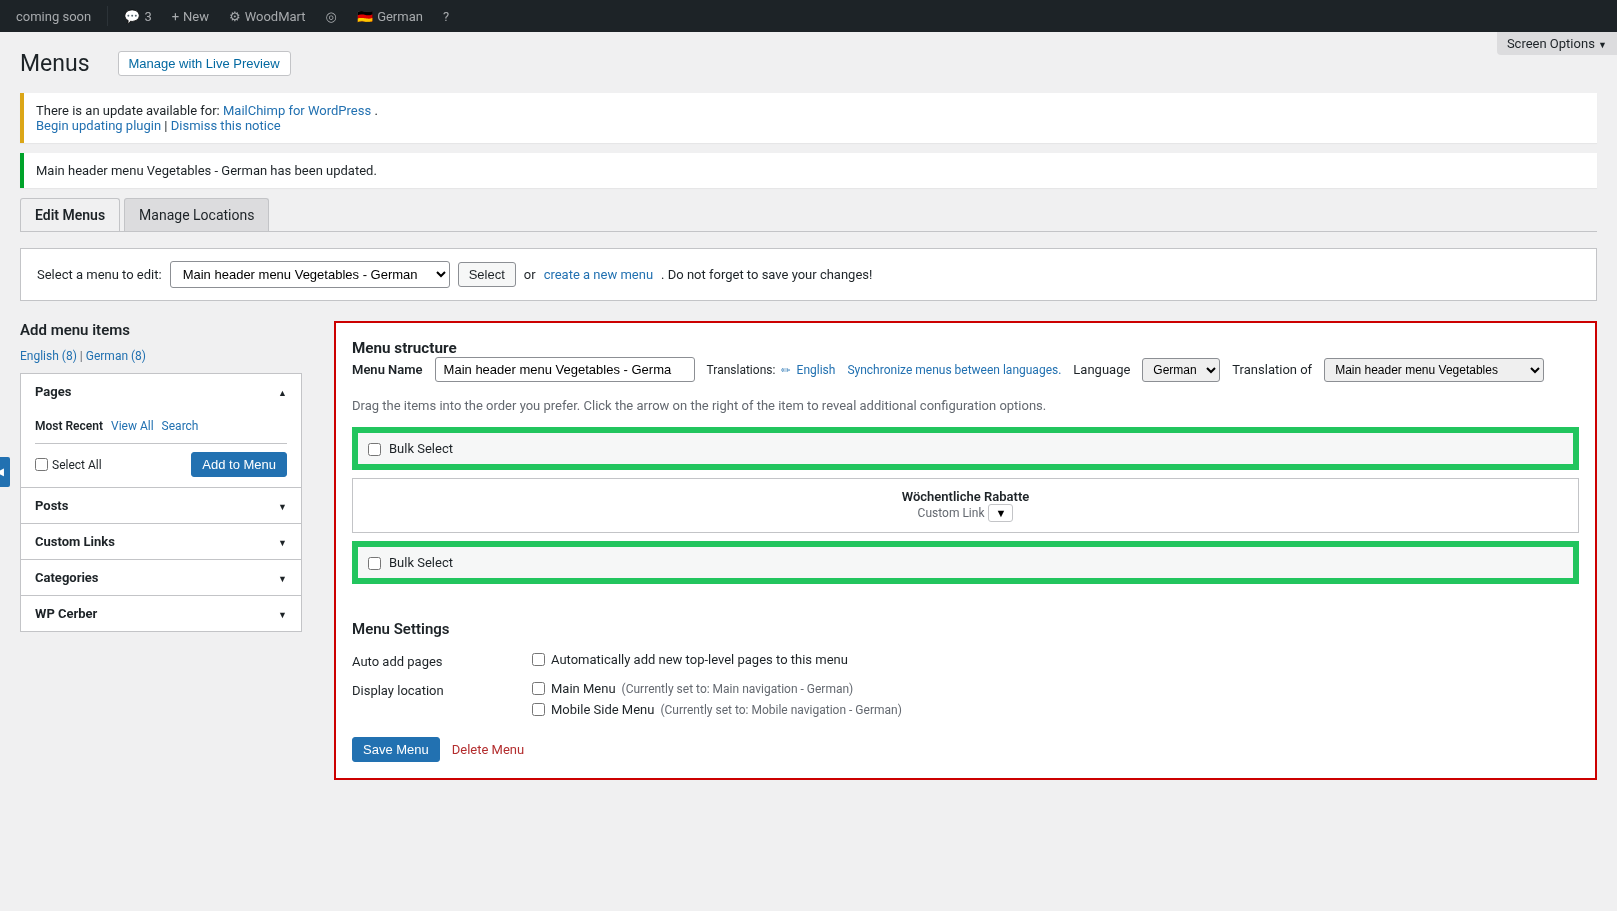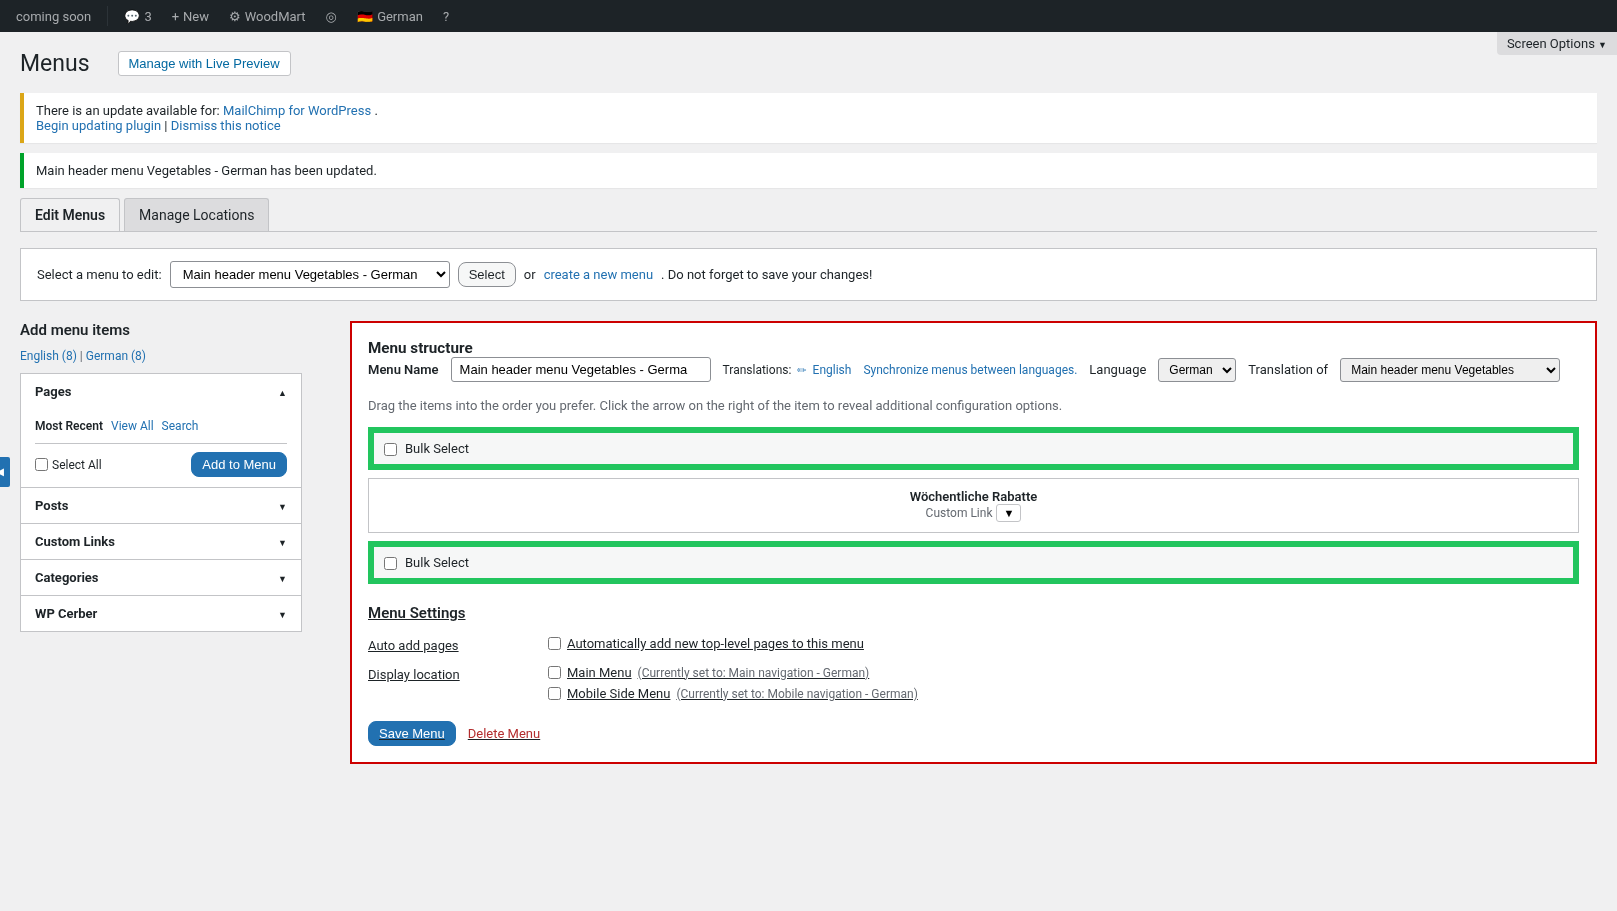--- a/index.html
+++ b/index.html
@@ -153,37 +153,37 @@
       padding: 4px 8px;
       border: 1px solid #8c8f94;
       border-radius: 3px;
       font-size: 13px;
       min-width: 280px;
       background: #fff;
     }
     .button {
       background: #f6f7f7;
       border: 1px solid #8c8f94;
-      border-radius: 8px;
+      border-radius: 3px;
       padding: 4px 10px;
       cursor: pointer;
       font-size: 13px;
       color: #1d2327;
     }
     .button-primary {
       background: #2271b1;
       border-color: #2271b1;
       color: #fff;
     }
     .create-new-link { color: #2271b1; text-decoration: none; }
 
     
     .menu-edit-layout {
       display: flex;
-      gap: 20px;
+      gap: 12px;
       align-items: flex-start;
     }
 
     
     .add-menu-items {
       width: 282px;
       flex-shrink: 0;
     }
     .add-menu-items h3 {
       font-size: 15px;
@@ -347,22 +347,21 @@
       background: none;
       border: 1px solid #c3c4c7;
       border-radius: 3px;
       padding: 2px 6px;
       font-size: 11px;
       cursor: pointer;
     }
 
     
     .menu-settings-section {
-      margin-top: 20px;
-      text-decoration: underline;
+      margin-top: 36px;
     }
     .menu-settings-section h3 {
       font-size: 15px;
       font-weight: 600;
       margin-bottom: 14px;
     }
     .settings-row {
       display: flex;
       align-items: flex-start;
       gap: 20px;

